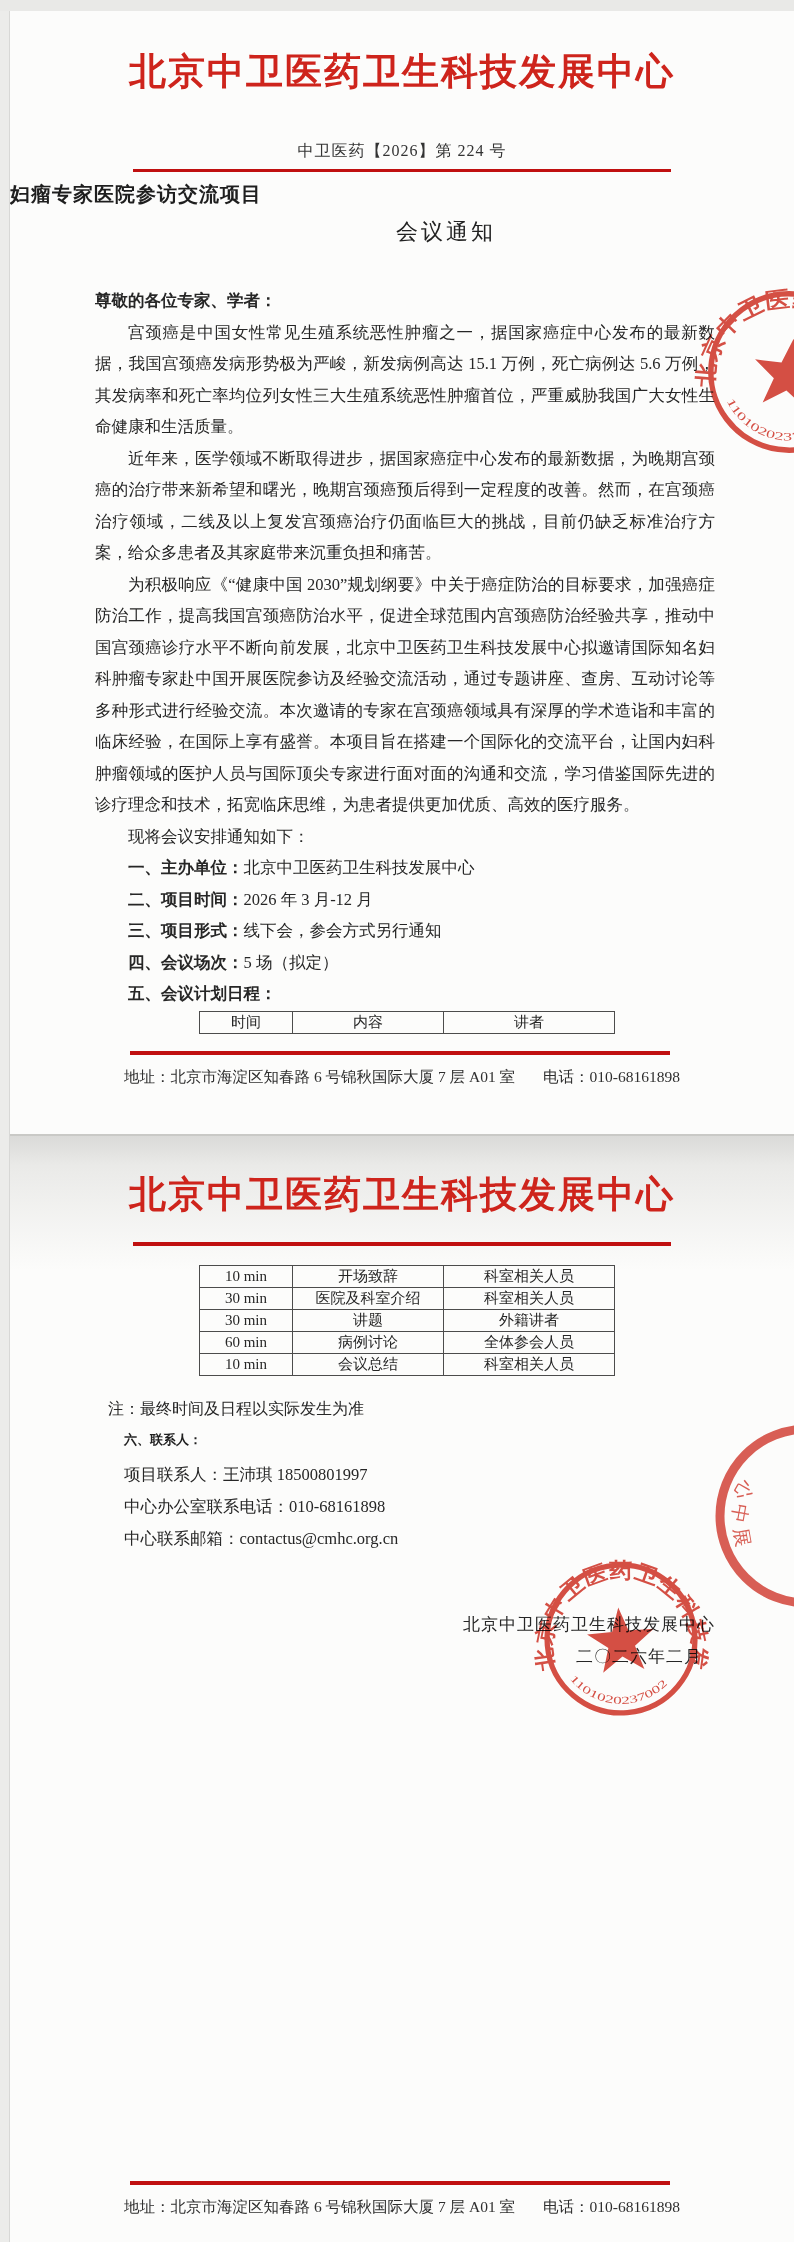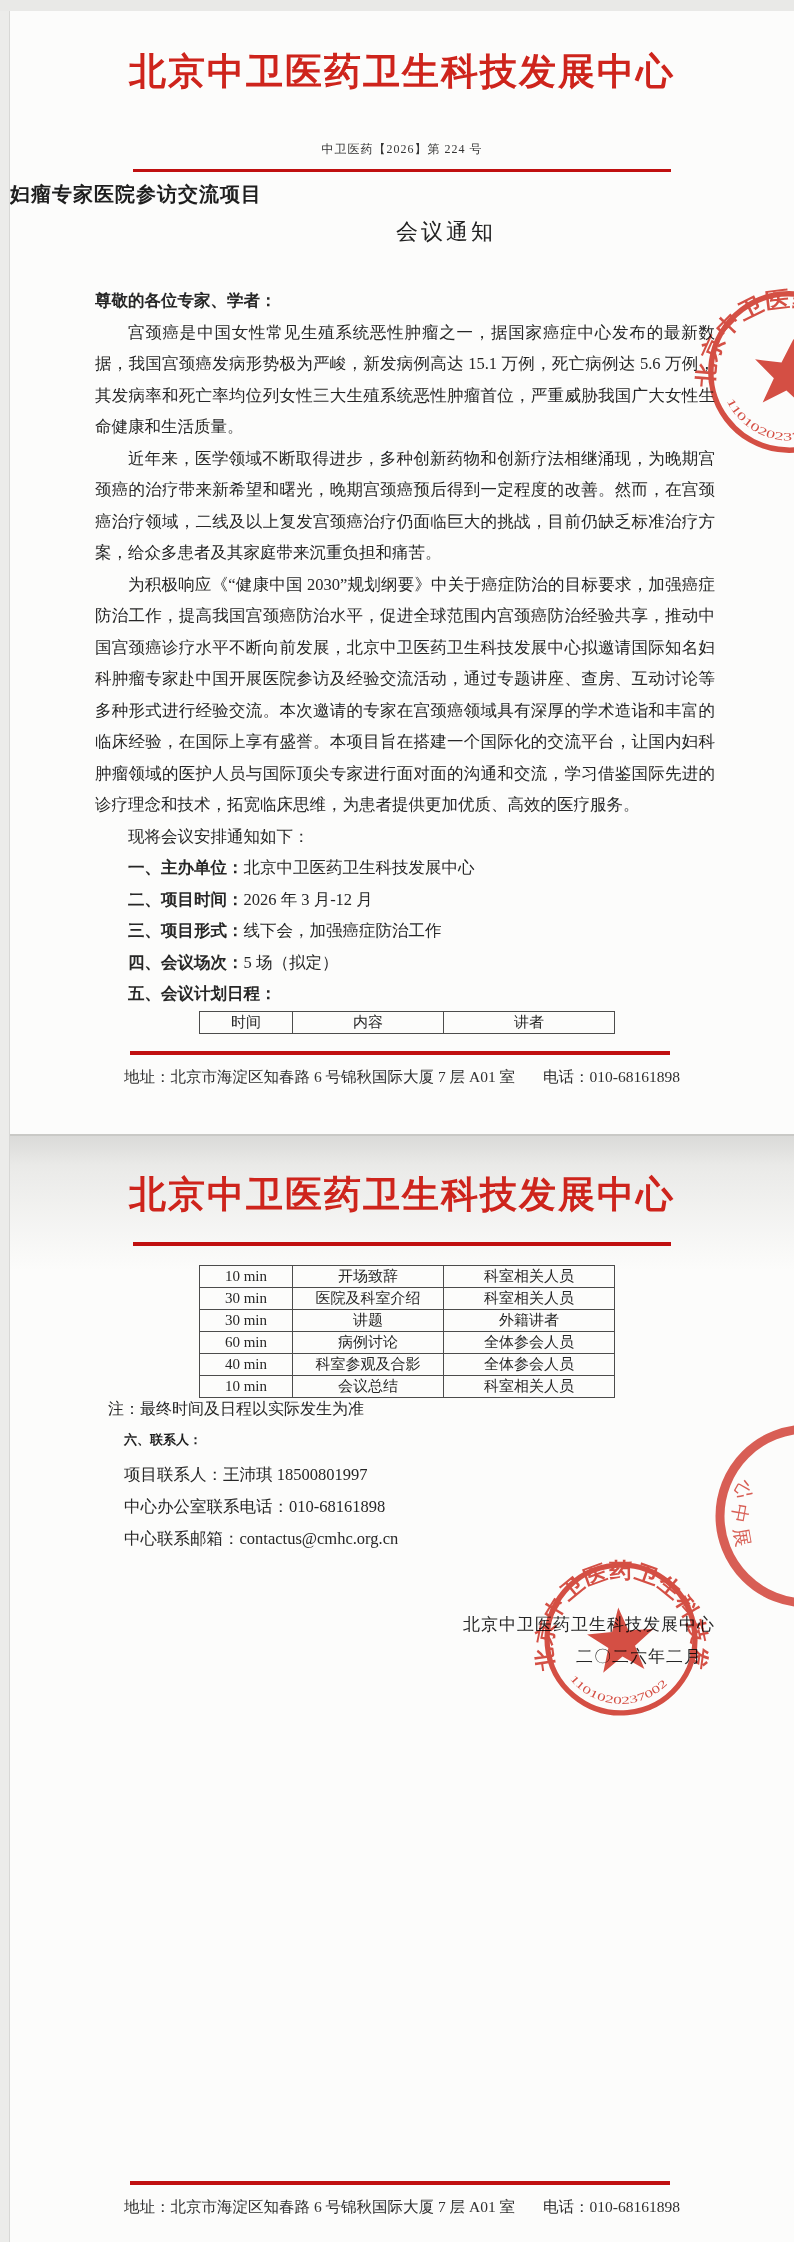--- a/index.html
+++ b/index.html
@@ -14,21 +14,21 @@
     background:#ececea;border-right:1px solid #d8d8d6;}
   .page{position:absolute;left:10px;right:0;background:#fcfcfb;overflow:hidden;}
   .page1{top:0;height:1123px;border-bottom:2px solid #c9c9c6;}
   .page2{top:1125px;height:1117px;}
   .page2-shade{position:absolute;left:0;top:0;width:100%;height:140px;
     background:linear-gradient(180deg,#dadad8 0px,#eaeae8 30px,rgba(252,252,251,0) 135px);
     pointer-events:none;}
   .org-title{position:absolute;width:100%;text-align:center;
     color:#ce241c;font-weight:700;font-size:37px;letter-spacing:2px;
     font-family:"Liberation Serif","DejaVu Serif",serif;}
-  .doc-number{position:absolute;width:100%;text-align:center;font-size:12px;letter-spacing:1px;color:#333;}
+  .doc-number{position:absolute;width:100%;text-align:center;font-size:16px;letter-spacing:1px;color:#333;}
   .red-line{position:absolute;background:#c01010;}
   .center-line{left:123px;width:538px;height:3px;}
   .project-title{position:absolute;width:100%;text-align:left;font-size:20px;
     font-weight:700;letter-spacing:1px;color:#1e1e1e;
     font-family:"Liberation Sans","DejaVu Sans",sans-serif;}
   .notice-title{position:absolute;width:100%;text-align:center;font-size:22px;letter-spacing:3px;color:#222;padding-left:44px;}
   .body-flow{position:absolute;left:85px;width:620px;font-size:16.5px;line-height:31.5px;
     text-align:justify;color:#262626;}
   .body-flow p{margin:0;text-indent:2em;}
   .salutation{font-weight:700;font-family:"Liberation Sans","DejaVu Sans",sans-serif;}
@@ -67,31 +67,31 @@
 
     <div class="red-line center-line" style="top:158px"></div>
 
     <div class="project-title" style="top:170px">妇瘤专家医院参访交流项目</div>
 
     <div class="notice-title" style="top:206px">会议通知</div>
 
     <div class="body-flow" style="top:274px">
       <div class="salutation">尊敬的各位专家、学者：</div>
       <p>宫颈癌是中国女性常见生殖系统恶性肿瘤之一，据国家癌症中心发布的最新数据，我国宫颈癌发病形势极为严峻，新发病例高达 15.1 万例，死亡病例达 5.6 万例，其发病率和死亡率均位列女性三大生殖系统恶性肿瘤首位，严重威胁我国广大女性生命健康和生活质量。</p>
-      <p>近年来，医学领域不断取得进步，多种创新药物和创新疗法相继涌现，为晚期宫颈癌的治疗带来新希望和曙光，晚期宫颈癌预后得到一定程度的改善。然而，在宫颈癌治疗领域，二线及以上复发宫颈癌治疗仍面临巨大的挑战，目前仍缺乏标准治疗方案，给众多患者及其家庭带来沉重负担和痛苦。</p>
+      <p>近年来，医学领域不断取得进步，据国家癌症中心发布的最新数据，为晚期宫颈癌的治疗带来新希望和曙光，晚期宫颈癌预后得到一定程度的改善。然而，在宫颈癌治疗领域，二线及以上复发宫颈癌治疗仍面临巨大的挑战，目前仍缺乏标准治疗方案，给众多患者及其家庭带来沉重负担和痛苦。</p>
       <p>为积极响应《“健康中国 2030”规划纲要》中关于癌症防治的目标要求，加强癌症防治工作，提高我国宫颈癌防治水平，促进全球范围内宫颈癌防治经验共享，推动中国宫颈癌诊疗水平不断向前发展，北京中卫医药卫生科技发展中心拟邀请国际知名妇科肿瘤专家赴中国开展医院参访及经验交流活动，通过专题讲座、查房、互动讨论等多种形式进行经验交流。本次邀请的专家在宫颈癌领域具有深厚的学术造诣和丰富的临床经验，在国际上享有盛誉。本项目旨在搭建一个国际化的交流平台，让国内妇科肿瘤领域的医护人员与国际顶尖专家进行面对面的沟通和交流，学习借鉴国际先进的诊疗理念和技术，拓宽临床思维，为患者提供更加优质、高效的医疗服务。</p>
       <p>现将会议安排通知如下：</p>
       <div class="list-item">
         <span class="item-label">一、主办单位：</span><span>北京中卫医药卫生科技发展中心</span>
       </div>
       <div class="list-item">
         <span class="item-label">二、项目时间：</span><span>2026 年 3 月-12 月</span>
       </div>
       <div class="list-item">
-        <span class="item-label">三、项目形式：</span><span>线下会，加强癌症防治工作</span>
+        <span class="item-label">三、项目形式：</span><span>线下会，参会方式另行通知</span>
       </div>
       <div class="list-item">
         <span class="item-label">四、会议场次：</span><span>5 场（拟定）</span>
       </div>
       <div class="list-item">
         <span class="item-label">五、会议计划日程：</span><span></span>
       </div>
     </div>
 
     <table class="sched" style="top:1000px;left:189px">
@@ -144,25 +144,20 @@
         <td class="c-speaker">科室相关人员</td>
       </tr>
       <tr>
         <td class="c-time">30 min</td>
         <td class="c-content">讲题</td>
         <td class="c-speaker">外籍讲者</td>
       </tr>
       <tr>
         <td class="c-time">60 min</td>
         <td class="c-content">病例讨论</td>
-        <td class="c-speaker">全体参会人员</td>
-      </tr>
-      <tr>
-        <td class="c-time">40 min</td>
-        <td class="c-content">科室参观及合影</td>
         <td class="c-speaker">全体参会人员</td>
       </tr>
       <tr>
         <td class="c-time">10 min</td>
         <td class="c-content">会议总结</td>
         <td class="c-speaker">科室相关人员</td>
       </tr>
     </tbody>
       </table>
 

